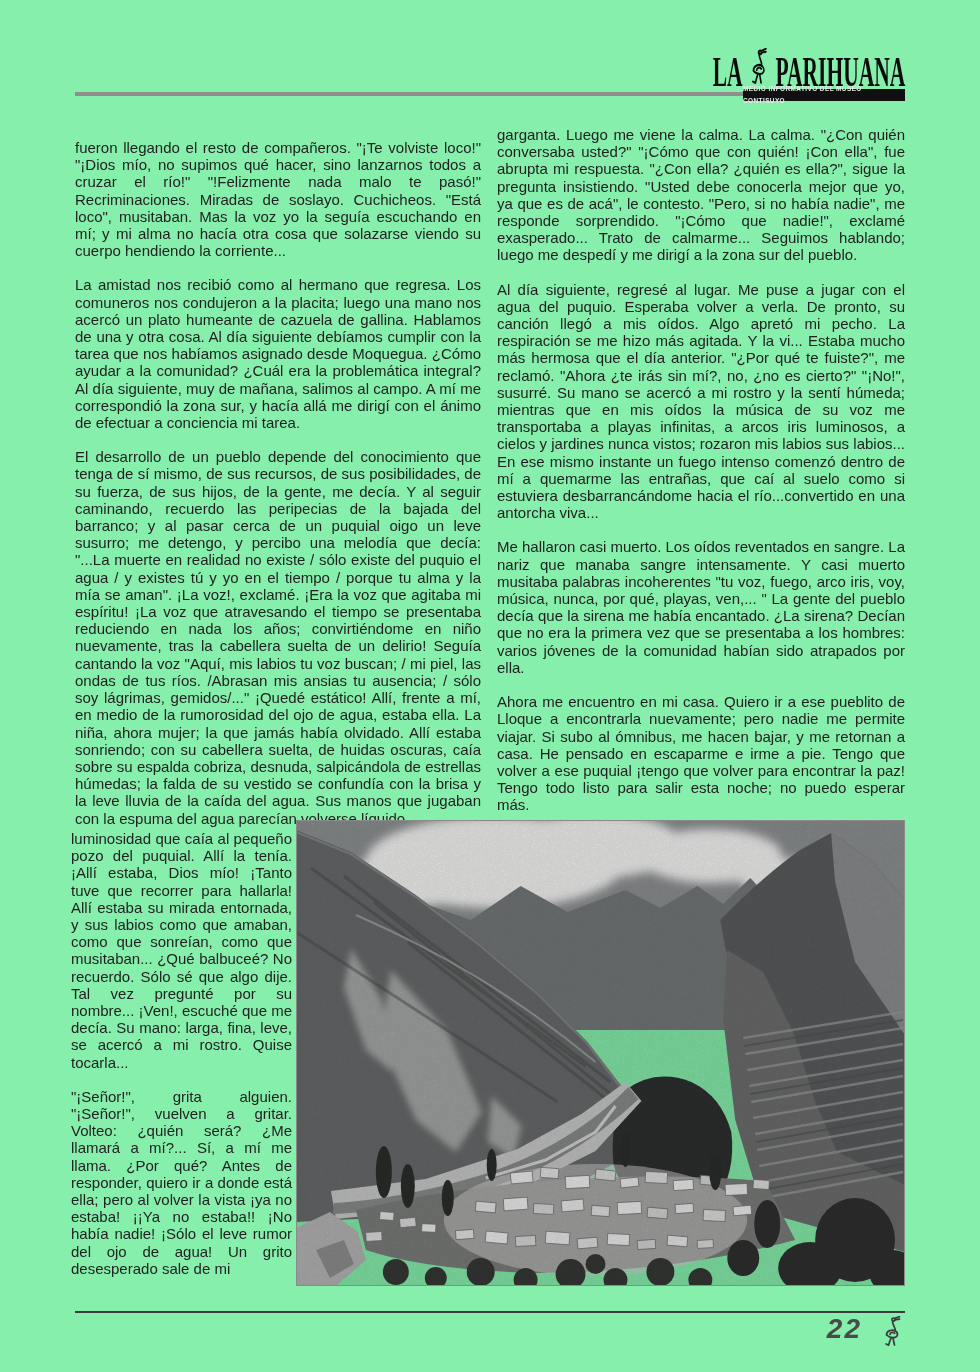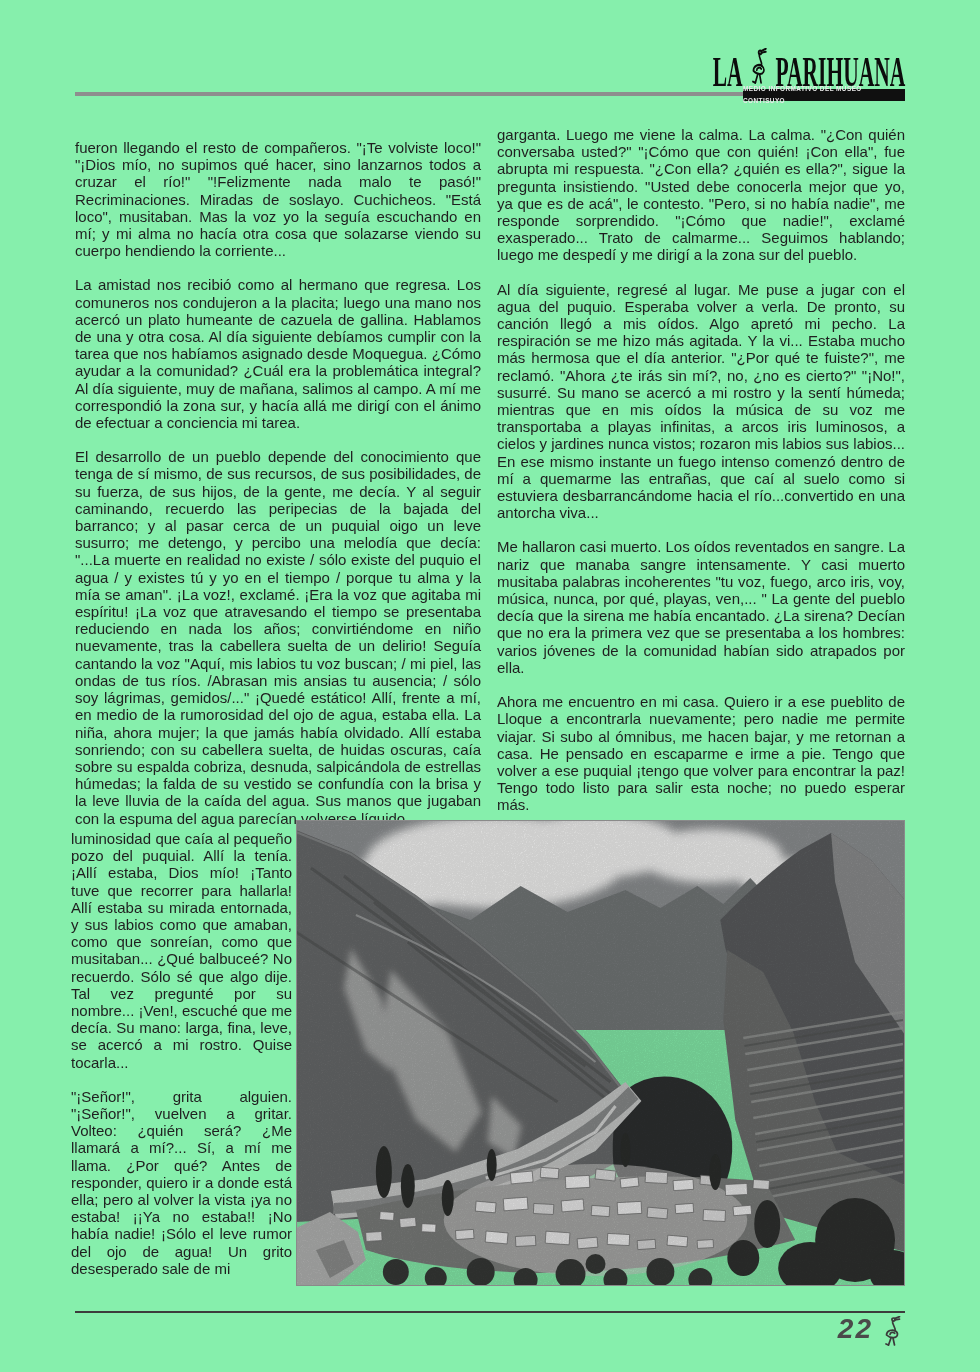--- a/index.html
+++ b/index.html
@@ -22,21 +22,21 @@
   .col p{margin:16px 0 17px 0;}
   .col-left{left:75px;top:123px;width:406px;}
   .col-right{left:497px;top:110px;width:408px;}
   .col-narrow{left:71px;top:814px;width:221px;}
   
   .photo{position:absolute;left:296px;top:820px;width:609px;height:466px;}
   .photo svg{display:block;width:609px;height:466px;}
   
   .footer-rule{position:absolute;left:75px;top:1311px;width:830px;height:2px;background:#3c3c3c;}
   .footer{position:absolute;left:790px;top:1314px;width:115px;display:flex;align-items:flex-start;
-          justify-content:flex-end;gap:7px;}
+          justify-content:flex-end;gap:18px;}
   .pagenum{font-family:"Liberation Sans",sans-serif;font-style:italic;font-size:28px;
            font-weight:700;color:#4a4a4a;line-height:30px;letter-spacing:2px;}
   .footer-bird{margin-top:2px;}
 </style>
 </head>
 <body>
 
 <div class="page">
 
   <div class="header-rule"></div>

